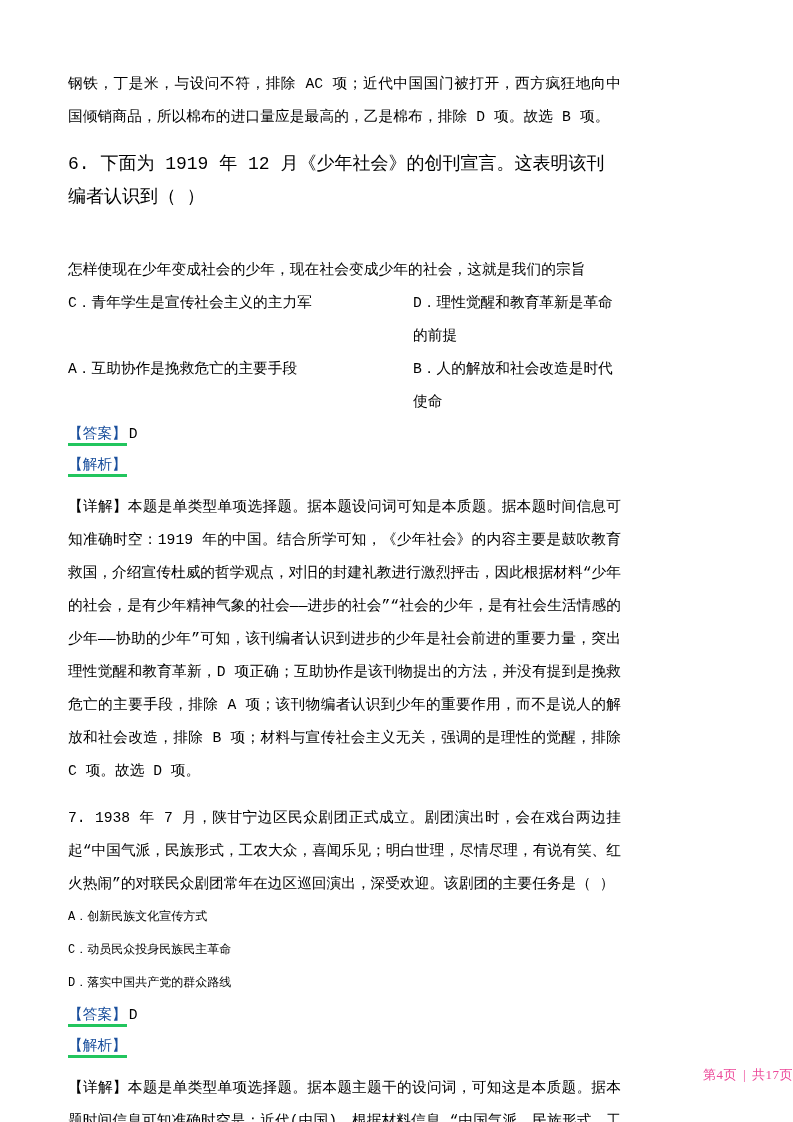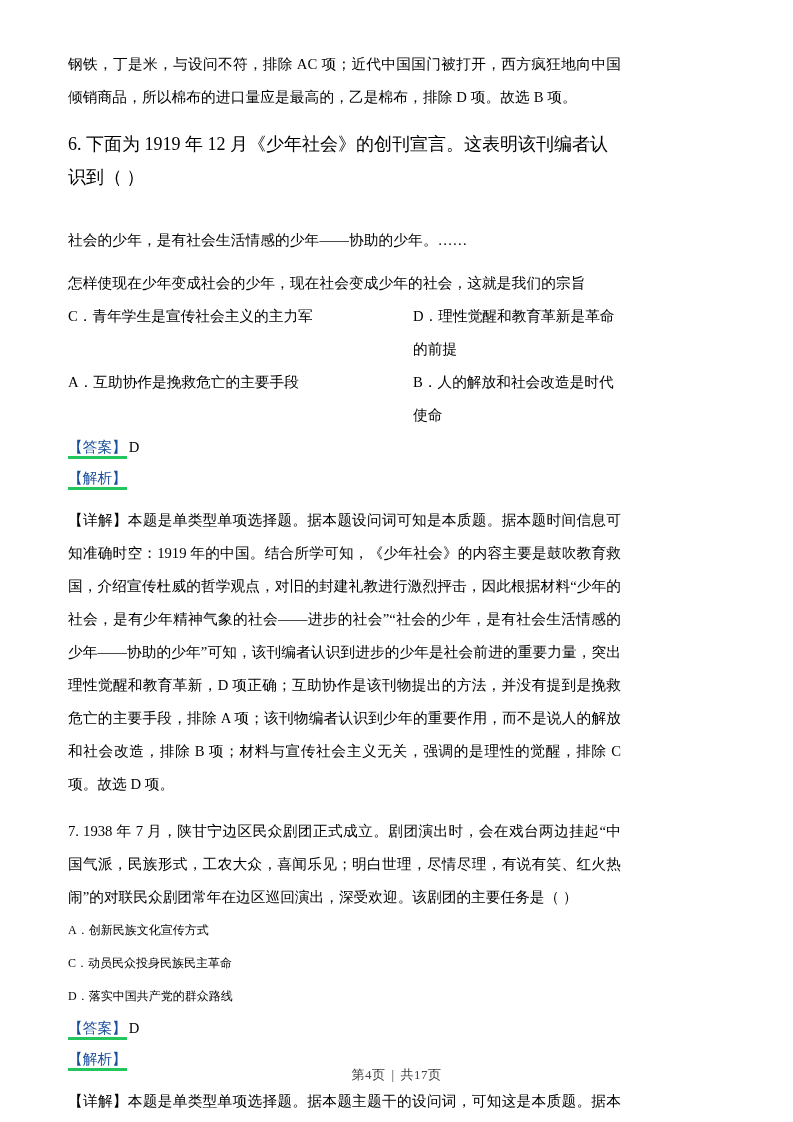--- a/index.html
+++ b/index.html
@@ -14,21 +14,22 @@
     color: #000000;
     position: relative;
     overflow: hidden;
   }
   .page {
     position: absolute;
     left: 0; top: 0;
     width: 689px;
     height: 1122px;
     box-sizing: border-box;
-    padding: 48px 68px 0 68px;
+    padding: 68px 68px 0 68px;
+    font-family: Liberation Mono, monospace;
   }
   .para {
     font-size: 14.7px;
     line-height: 33px;
     text-align: justify;
     margin: 0 0 0 0;
     letter-spacing: 0.1px;
   }
   .gap-sm { height: 10px; }
   .gap-md { height: 14px; }
@@ -71,43 +72,42 @@
   .opt-single {
     font-size: 12px;
     line-height: 33px;
   }
 
   .footer {
     position: absolute;
     left: 0;
     bottom: 38px;
     width: 793px;
-    text-align: center;
+    text-align: right;
     font-size: 13px;
-    color: #404040;
+    color: #ec4899;
     letter-spacing: 0.5px;
   }
   .footer .sep { margin: 0 6px; }
 </style>
 </head>
 <body>
 
 <div class="page">
 
   <div class="para">钢铁，丁是米，与设问不符，排除 AC 项；近代中国国门被打开，西方疯狂地向中国倾销商品，所以棉布的进口量应是最高的，乙是棉布，排除 D 项。故选 B 项。</div>
 
   <div class="gap-md"></div>
 
   <div class="qline">6. 下面为 1919 年 12 月《少年社会》的创刊宣言。这表明该刊编者认识到（      ）</div>
 
   <div class="gap-sm"></div>
 
   <div class="gap-sm"></div>
   <div class="gap-sm"></div>
-  <div class="para">社会的少年，是有社会生活情感的少年——协助的少年。……</div>
   <div class="gap-sm"></div>
   <div class="para">怎样使现在少年变成社会的少年，现在社会变成少年的社会，这就是我们的宗旨</div>
 
   <div class="opts-two">
     <div class="c1">C．青年学生是宣传社会主义的主力军</div>
     <div class="c2">D．理性觉醒和教育革新是革命的前提</div>
   </div>
   <div class="opts-two">
     <div class="c1">A．互助协作是挽救危亡的主要手段</div>
     <div class="c2">B．人的解放和社会改造是时代使命</div>

